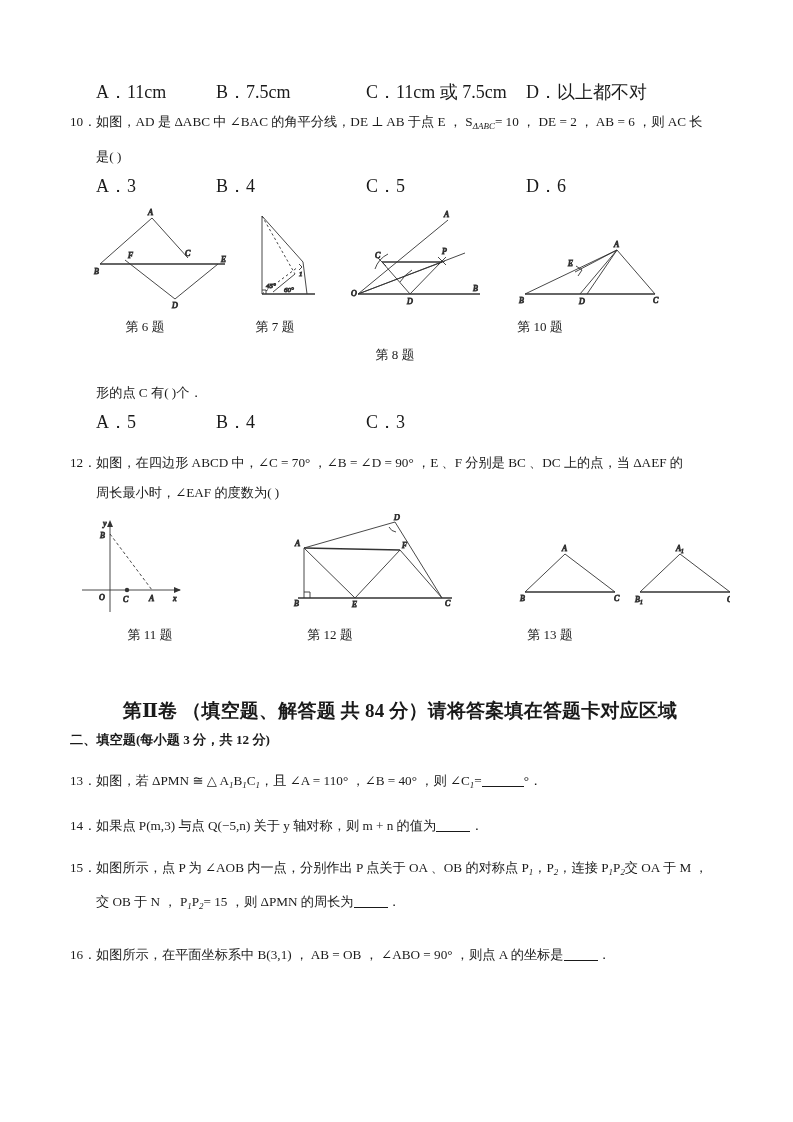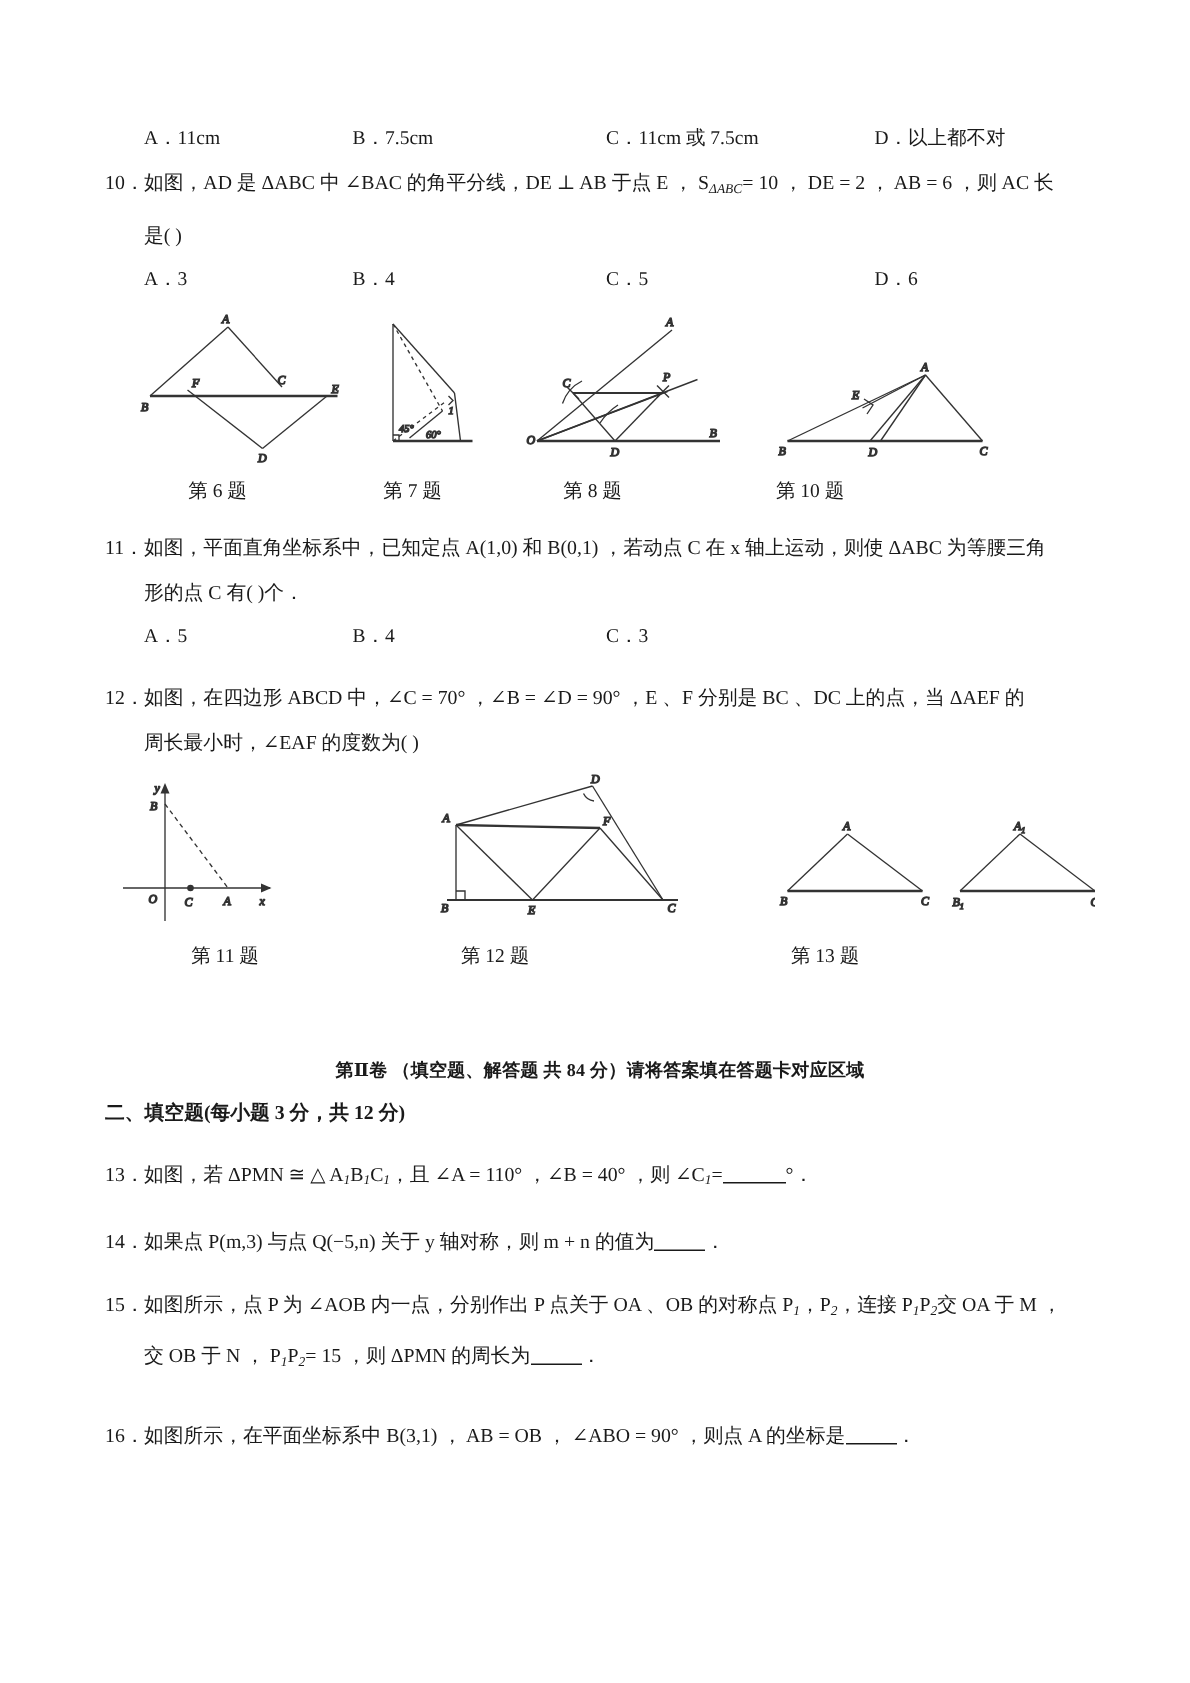--- a/index.html
+++ b/index.html
@@ -39,24 +39,23 @@
     display: inline-block;
     width: 26px;
     text-align: left;
   }
   .qbody { display: inline; }
   .indent { padding-left: 26px; }
 
   
   .opts {
     display: flex;
-    font-size: 13px;
+    font-size: 18px;
     line-height: 28px;
     padding-left: 26px;
-    gap: 19px;
   }
   .opts .opt { }
   .opts .opt:nth-child(1) { width: 120px; }
   .opts .opt:nth-child(2) { width: 150px; }
   .opts .opt:nth-child(3) { width: 160px; }
   .opts .opt:nth-child(4) { width: 140px; }
   .sub { font-size: 0.68em; vertical-align: -0.28em; font-style: italic;}
 
   
   .blank {
@@ -78,21 +77,21 @@
     display: flex;
     font-size: 13px;
     line-height: 22px;
   }
   .figcap { text-align: center; }
 
   
   .vol-head {
     text-align: center;
     font-weight: bold;
-    font-size: 12px;
+    font-size: 19px;
     line-height: 30px;
     letter-spacing: 0.2px;
   }
   .sec-head {
     font-weight: bold;
     font-size: 13.2px;
     line-height: 28px;
   }
   .fillrow {
     font-size: 13.2px;
@@ -201,29 +200,26 @@
         <text x="449" y="99" font-size="8">B</text>
         <text x="509" y="100" font-size="8">D</text>
         <text x="583" y="99" font-size="8">C</text>
       </g>
     </svg>
   </div>
 
   <div class="figcap-row">
     <span class="figcap" style="width:150px;">第 6 题</span>
     <span class="figcap" style="width:110px;">第 7 题</span>
-    <span class="figcap" style="width:130px;">第 8 题</span>
+    <span class="figcap" style="width:130px;margin-top:28px;">第 8 题</span>
     <span class="figcap" style="width:160px;">第 10 题</span>
   </div>
 
   <div class="gap-sm"></div>
 
-  <div class="qrow">
-    <span class="qnum">11．</span><span>如图，平面直角坐标系中，已知定点 A(1,0) 和 B(0,1) ，若动点 C 在 x 轴上运动，则使 ΔABC 为等腰三角</span>
-  </div>
   <div class="qrow indent">形的点 C 有(      )个．</div>
   <div class="opts">
     <span class="opt">A．5</span>
     <span class="opt">B．4</span>
     <span class="opt">C．3</span>
   </div>
 
   <div class="gap-sm"></div>
 
   <div class="qrow">

